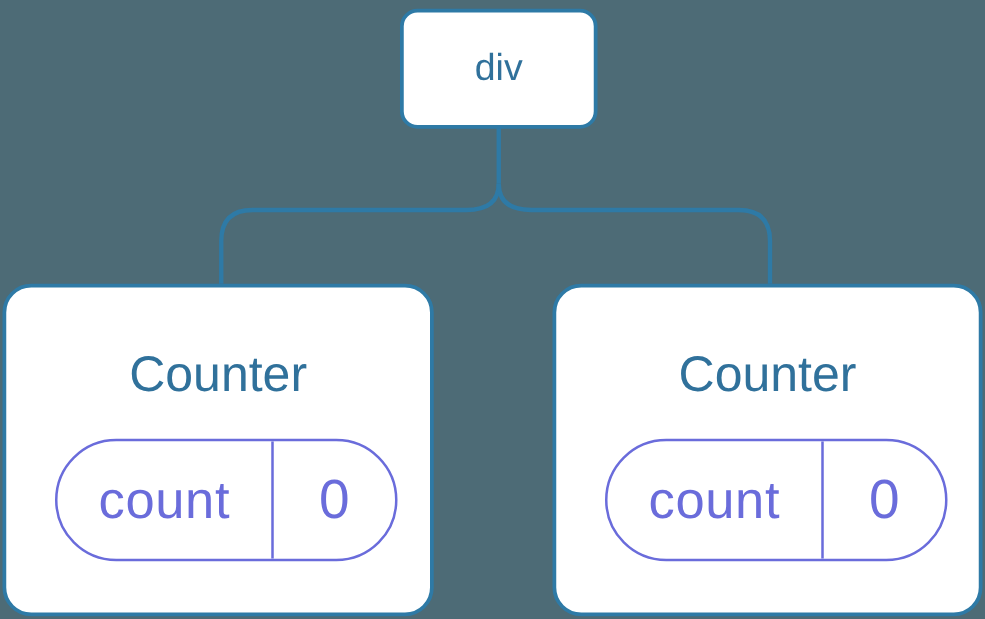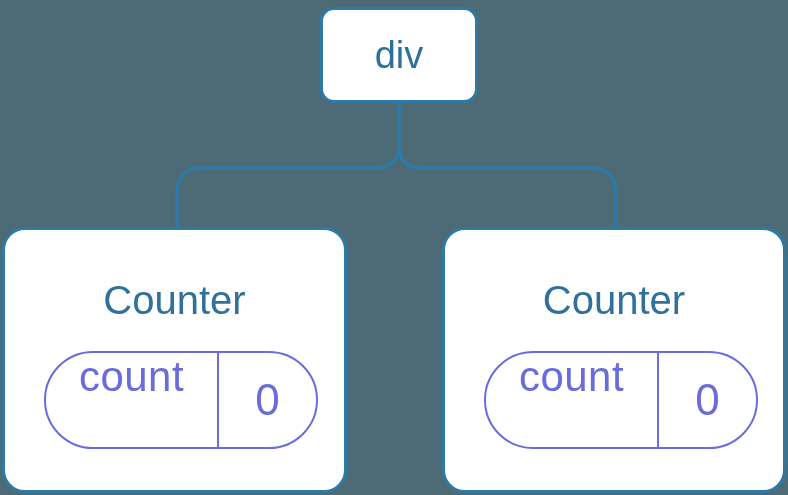--- a/index.html
+++ b/index.html
@@ -29,21 +29,21 @@
     width: 158px; height: 96px;
     background: var(--card_bg, #FFFFFF);
     border: 3px solid var(--line_blue, #2E7AA6);
     border-radius: 14px;
     display: flex;
     align-items: center;
     justify-content: center;
   }
   .node-label {
     color: var(--text_blue, #30719B);
-    font-size: 38px;
+    font-size: 30px;
     font-weight: 500;
   }
   .card {
     position: absolute;
     top: 227px;
     height: 266px;
     background: var(--card_bg, #FFFFFF);
     border: 3px solid var(--line_blue, #2E7AA6);
     border-radius: 23px;
   }
@@ -64,21 +64,21 @@
     border: 2px solid var(--purple, #6A6CDB);
     border-radius: 49px;
     display: flex;
     align-items: stretch;
     overflow: hidden;
   }
   .pill-key-section {
     width: 173px;
     border-right: 2px solid var(--purple, #6A6CDB);
     display: flex;
-    align-items: flex-start;
+    align-items: center;
     justify-content: center;
   }
   .pill-value-section {
     flex: 1;
     display: flex;
     align-items: center;
     justify-content: center;
   }
   .pill-key {
     color: var(--purple, #6A6CDB);

